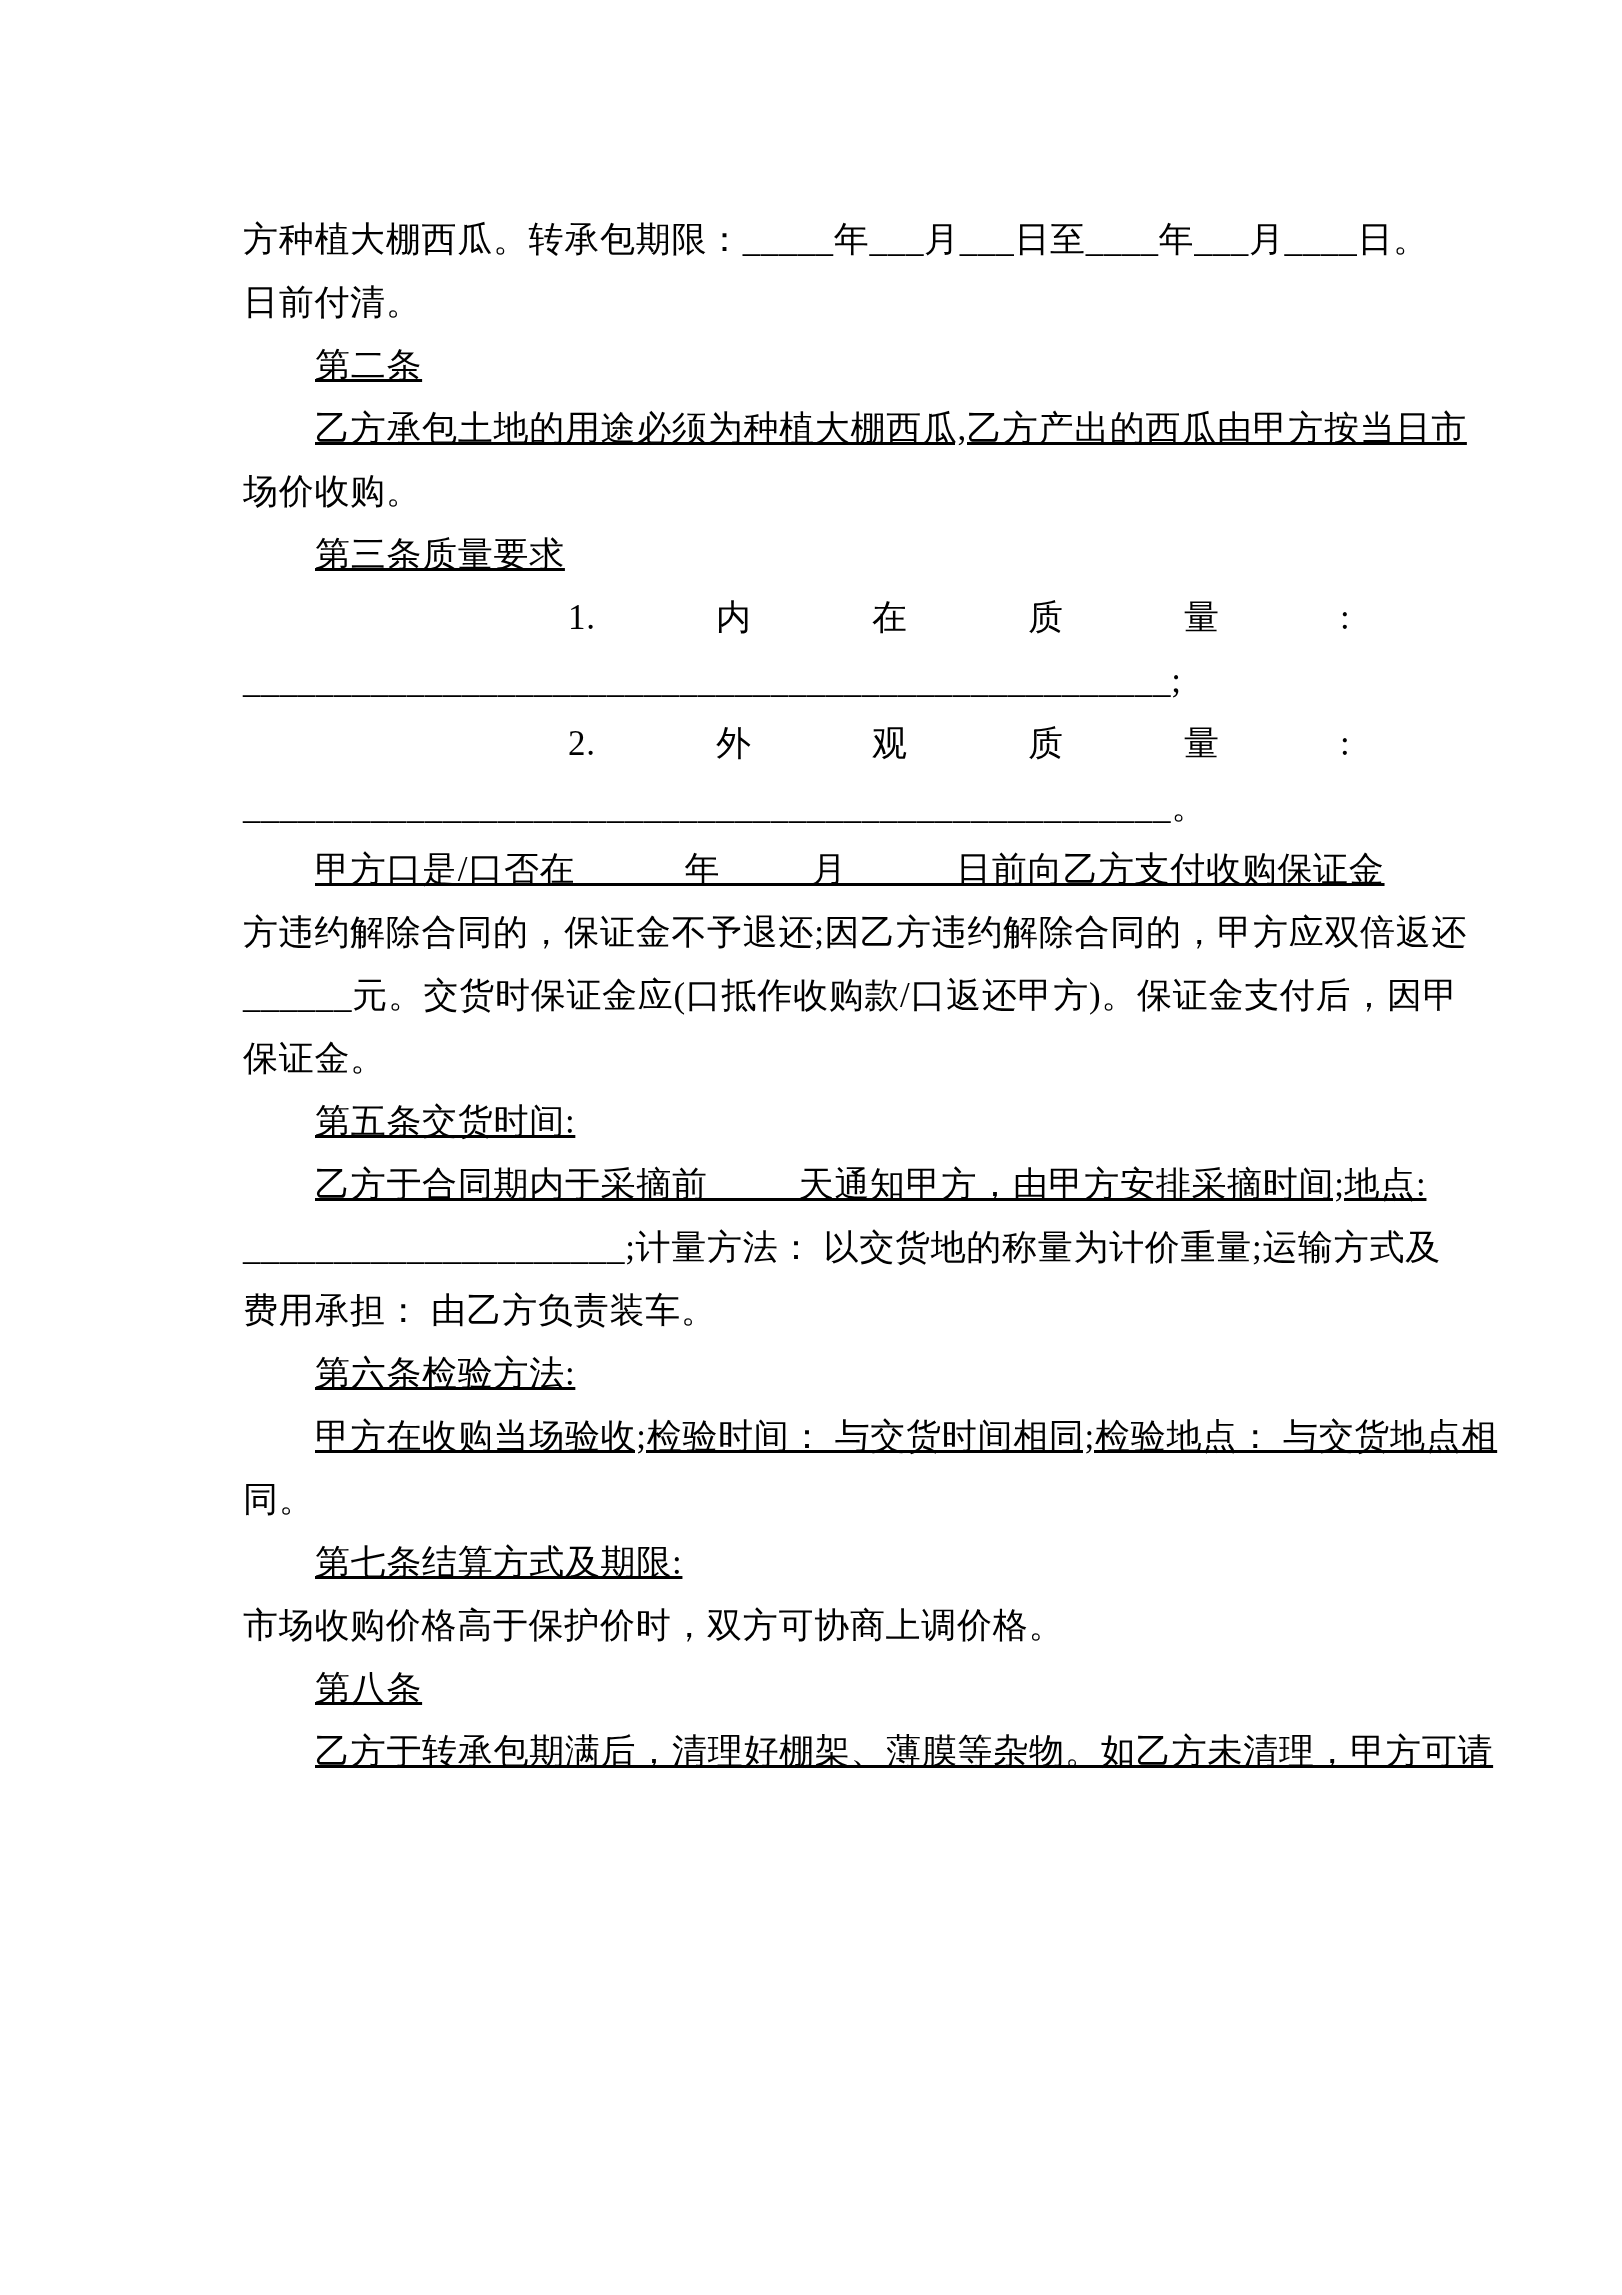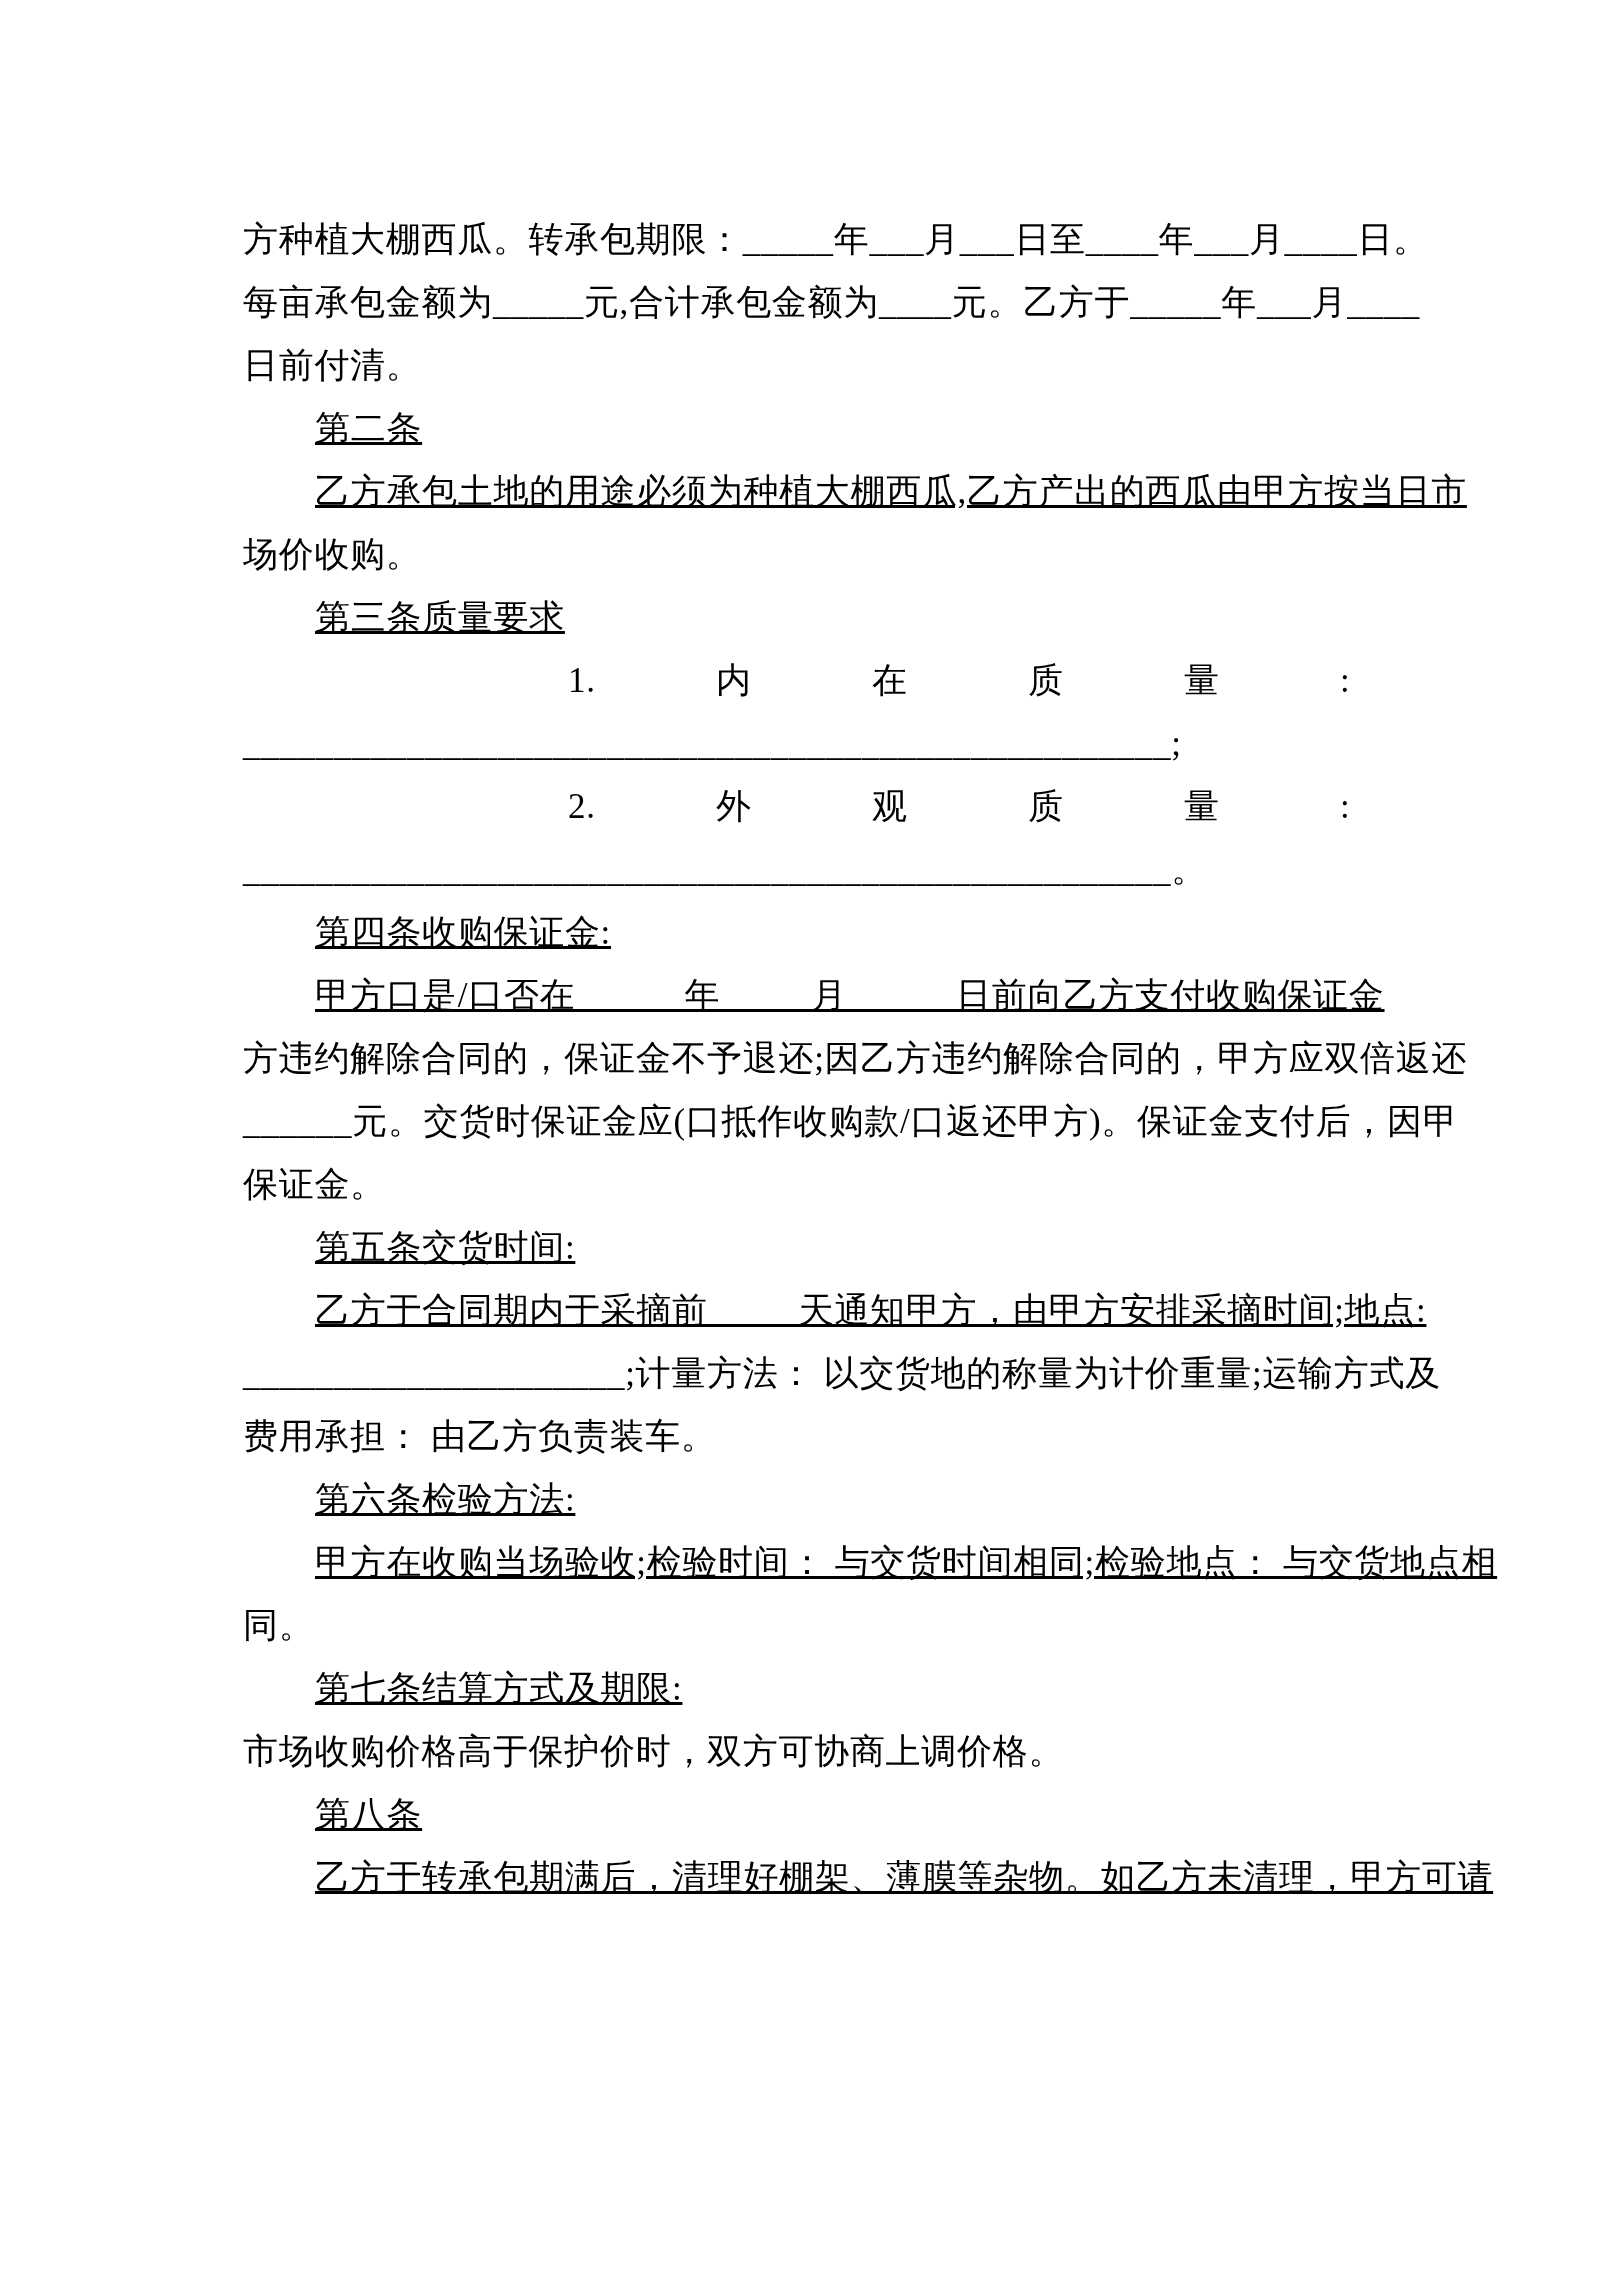--- a/index.html
+++ b/index.html
@@ -35,21 +35,20 @@
     text-indent: 0;
   }
   .spread span { display: inline-block; }
 </style>
 </head>
 <body>
 
 <div class="page">
   <div class="content">
       <div class="line">方种植大棚西瓜。转承包期限：_____年___月___日至____年___月____日。</div>
-      <div class="line">每亩承包金额为_____元,合计承包金额为____元。乙方于_____年___月____</div>
       <div class="line">日前付清。</div>
       <div class="line indent">第二条</div>
       <div class="line indent">乙方承包土地的用途必须为种植大棚西瓜,乙方产出的西瓜由甲方按当日市</div>
       <div class="line">场价收购。</div>
       <div class="line indent">第三条质量要求</div>
       <div class="line spread">
         <span>1.</span>
         <span>内</span>
         <span>在</span>
         <span>质</span>
@@ -59,21 +58,20 @@
       <div class="line">___________________________________________________;</div>
       <div class="line spread">
         <span>2.</span>
         <span>外</span>
         <span>观</span>
         <span>质</span>
         <span>量</span>
         <span>:</span>
       </div>
       <div class="line">___________________________________________________。</div>
-      <div class="line indent">第四条收购保证金:</div>
       <div class="line indent">甲方口是/口否在______年_____月______日前向乙方支付收购保证金</div>
       <div class="line">方违约解除合同的，保证金不予退还;因乙方违约解除合同的，甲方应双倍返还</div>
       <div class="line">______元。交货时保证金应(口抵作收购款/口返还甲方)。保证金支付后，因甲</div>
       <div class="line">保证金。</div>
       <div class="line indent">第五条交货时间:</div>
       <div class="line indent">乙方于合同期内于采摘前_____天通知甲方，由甲方安排采摘时间;地点:</div>
       <div class="line">_____________________;计量方法： 以交货地的称量为计价重量;运输方式及</div>
       <div class="line">费用承担： 由乙方负责装车。</div>
       <div class="line indent">第六条检验方法:</div>
       <div class="line indent">甲方在收购当场验收;检验时间： 与交货时间相同;检验地点： 与交货地点相</div>

